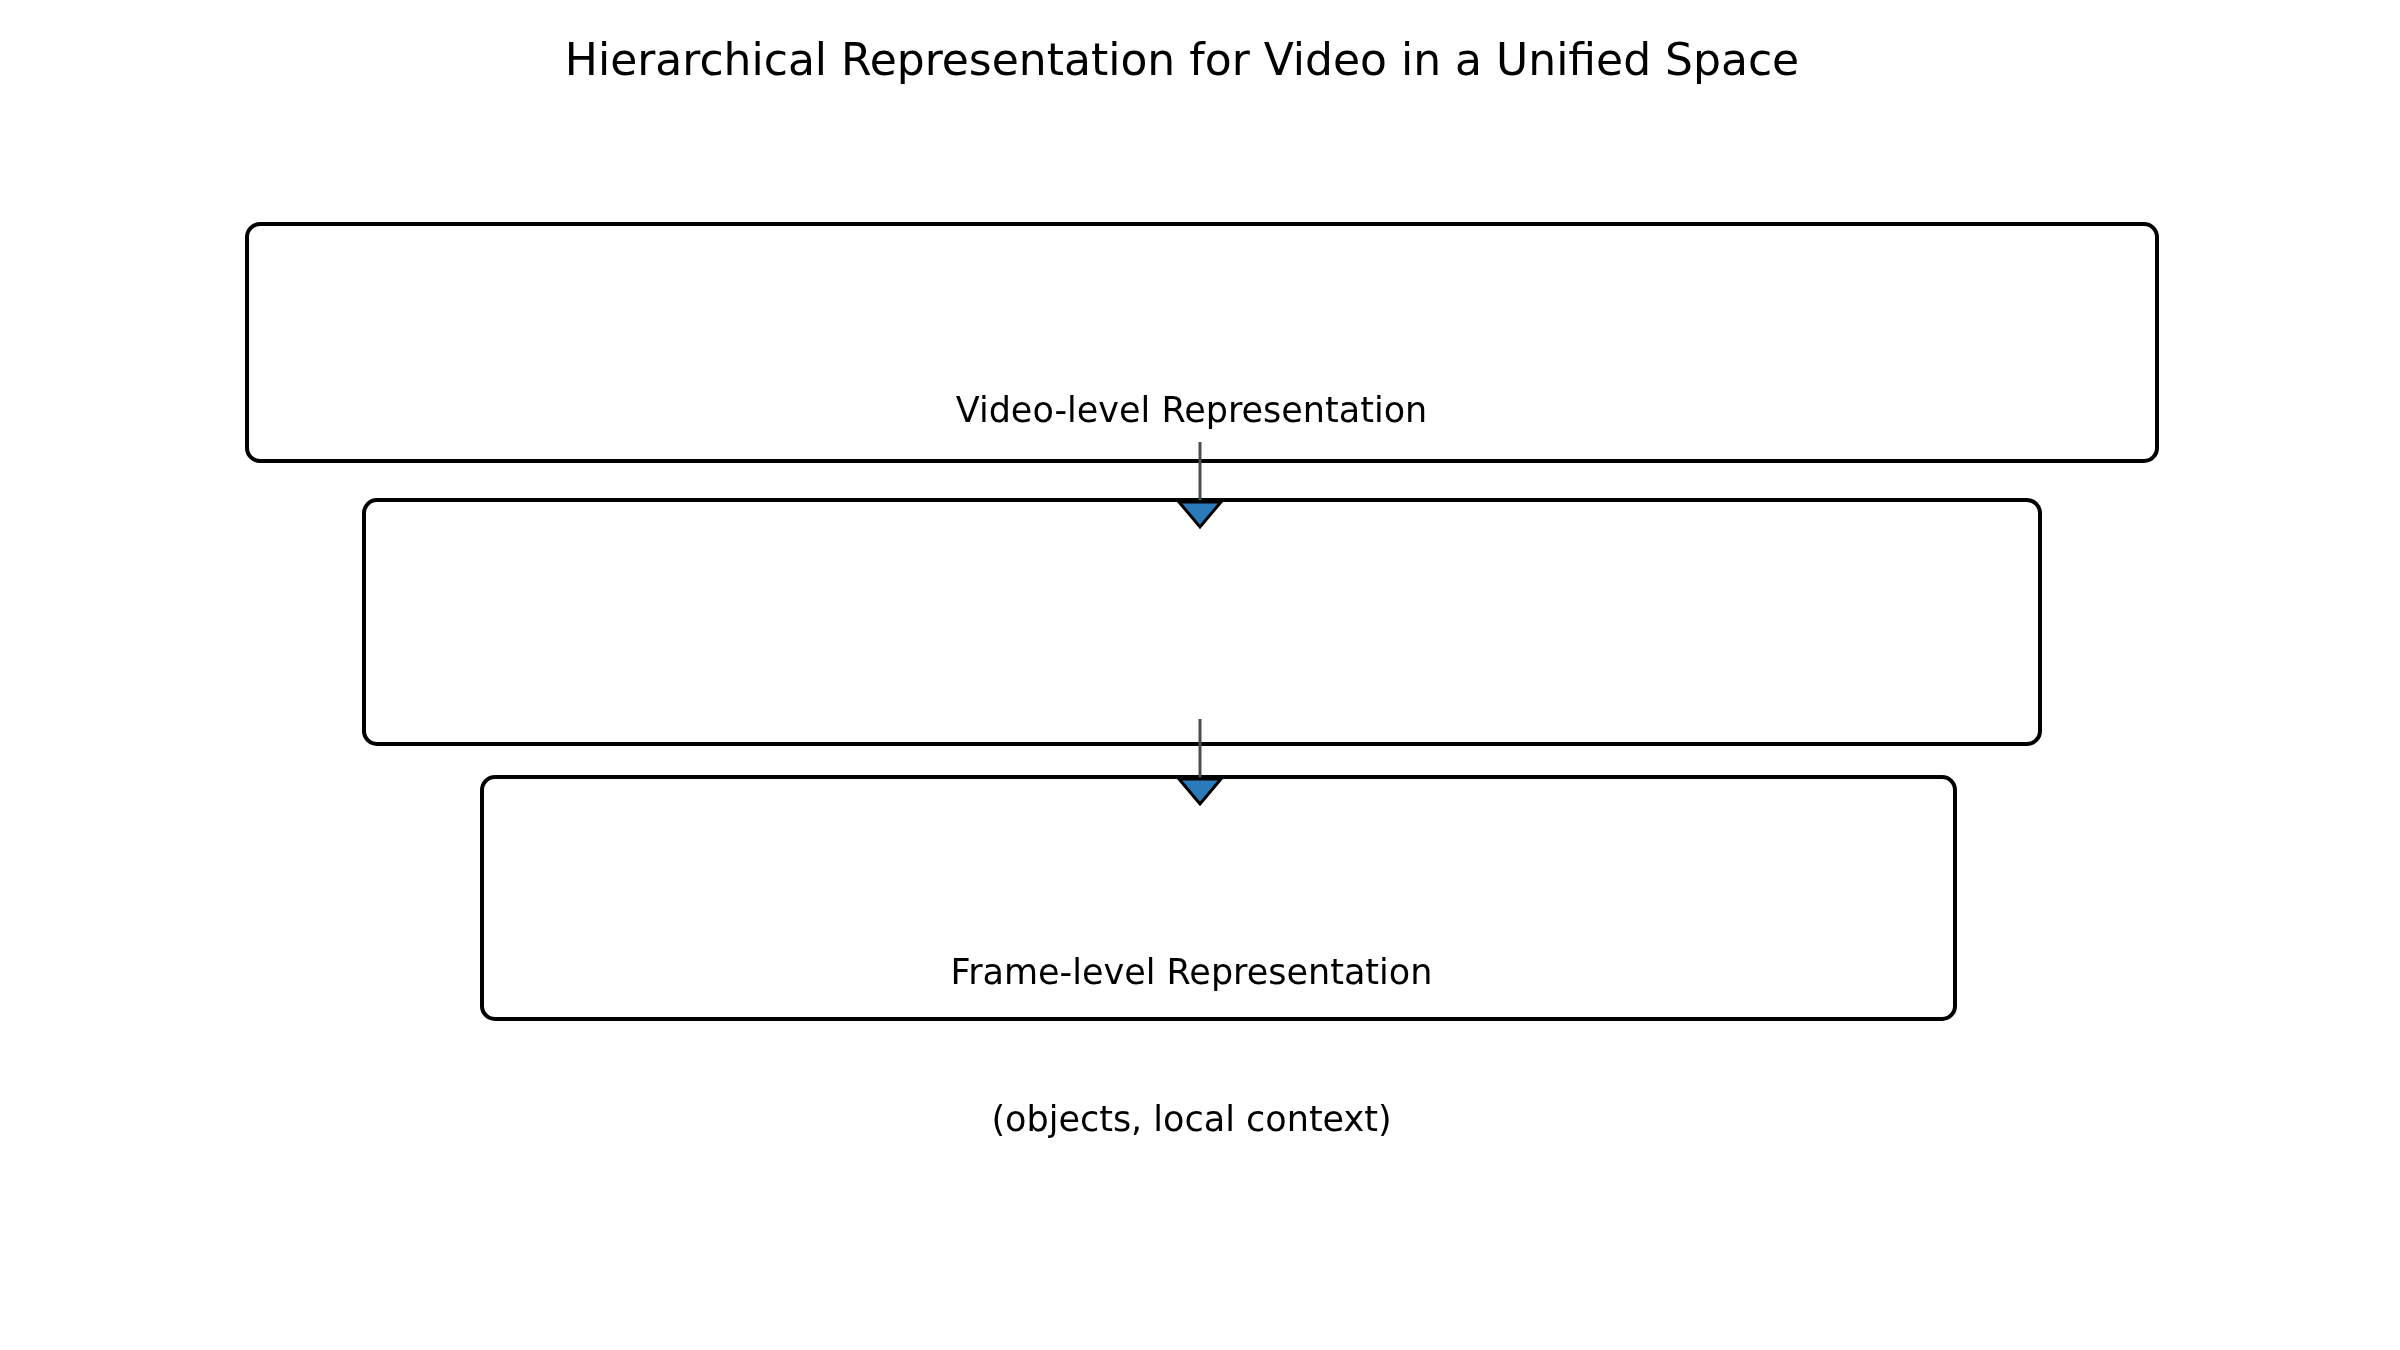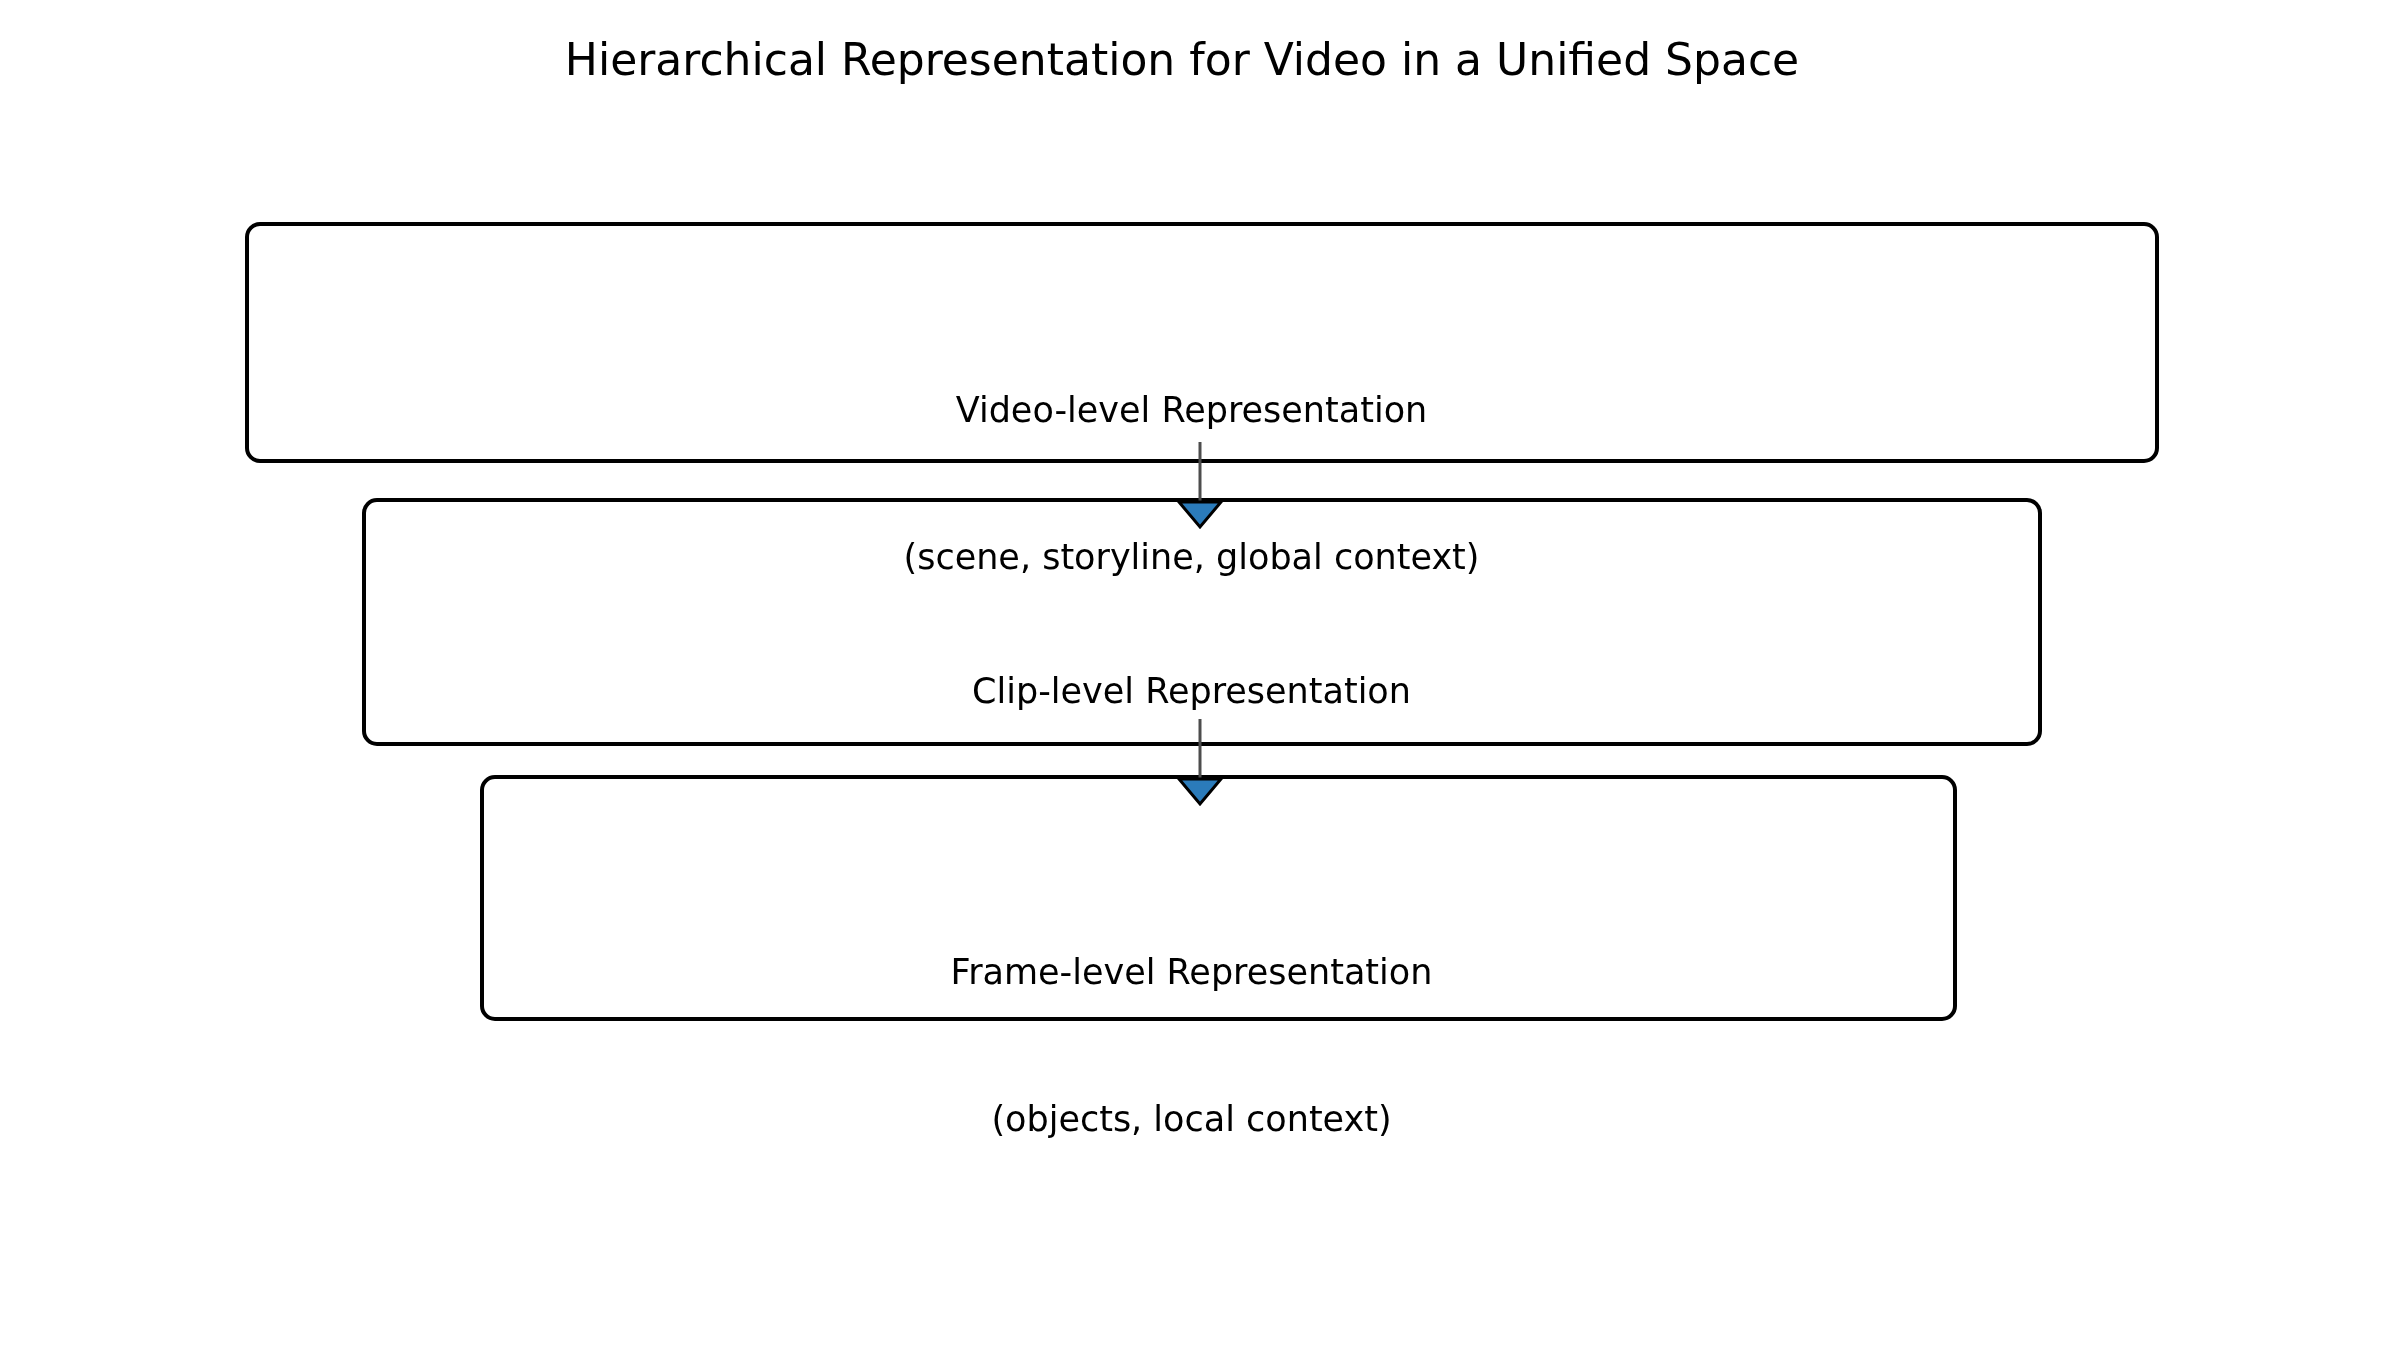--- a/index.html
+++ b/index.html
@@ -83,31 +83,29 @@
 </head>
 <body>
 
 <div id="canvas">
 
   <div id="diagram-title">Hierarchical Representation for Video in a Unified Space</div>
 
   <div class="node-box" id="box-video"></div>
   <div class="node-label" id="label-video">
     <span class="l1">Video-level Representation</span>
-    <span class="l2">(scene, storyline, global context)</span>
   </div>
 
   <svg class="connector" id="connector-1" viewBox="0 0 80 100">
     <line x1="40" y1="12" x2="40" y2="75" stroke="#4d4d4d" stroke-width="3"></line>
     <polygon points="19,72 61,72 40,97" fill="#2b7bba" stroke="#000000" stroke-width="3" stroke-linejoin="miter"></polygon>
   </svg>
 
   <div class="node-box" id="box-clip"></div>
   <div class="node-label" id="label-clip">
-    <span class="l1">Clip-level Representation</span>
   </div>
 
   <svg class="connector" id="connector-2" viewBox="0 0 80 100">
     <line x1="40" y1="12" x2="40" y2="75" stroke="#4d4d4d" stroke-width="3"></line>
     <polygon points="19,72 61,72 40,97" fill="#2b7bba" stroke="#000000" stroke-width="3" stroke-linejoin="miter"></polygon>
   </svg>
 
   <div class="node-box" id="box-frame"></div>
   <div class="node-label" id="label-frame" style="top: 850px;">
     <span class="l1">Frame-level Representation</span>

